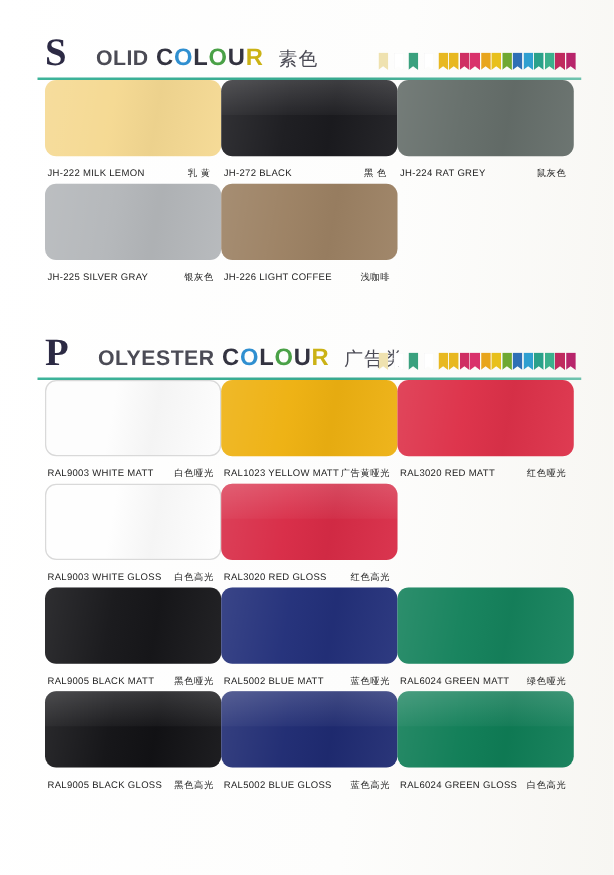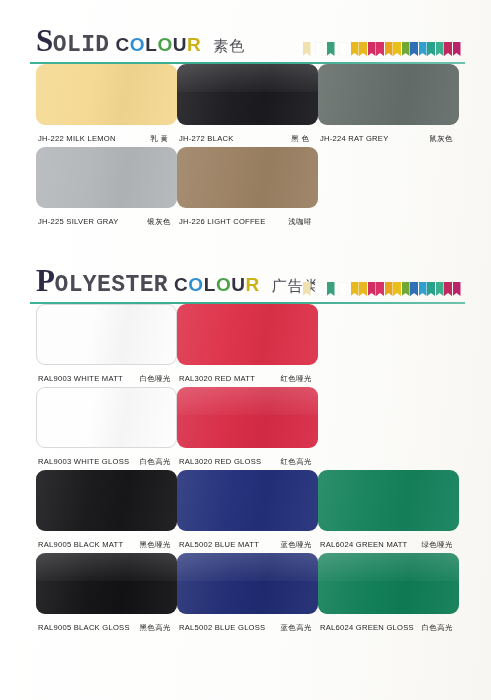--- a/index.html
+++ b/index.html
@@ -38,25 +38,26 @@
     line-height: 1;
   }
   .cap {
     font-family: "Liberation Serif", serif;
     font-size: 31px;
     font-weight: 700;
     color: #2c2a44;
     letter-spacing: -0.5px;
   }
   .word {
-    font-family: Liberation Mono, monospace;
-    font-size: 23px;
+    font-family: Liberation Sans, sans-serif;
+    font-size: 17px;
     font-weight: 700;
     color: #4b4b55;
     letter-spacing: 0.4px;
+    margin-left: 24px;
   }
   .colour {
     font-family: "Liberation Sans", sans-serif;
     font-size: 19px;
     font-weight: 700;
     letter-spacing: 0.6px;
   }
   .colour .l0 { color: #333340; }
   .colour .l1 { color: #2f8fd0; }
   .colour .l2 { color: #333340; }
@@ -276,20 +277,27 @@
     <div class="grid">
         <div class="row">
           <div class="cell">
             <div class="sw outline" style="background: rgb(253, 253, 253);"></div>
             <div class="lbl">
               <span class="code">RAL9003 WHITE MATT</span>
               <span class="cn">白色哑光</span>
             </div>
           </div>
           <div class="cell">
+            <div class="sw" style="background: rgb(238, 177, 17);"></div>
+            <div class="lbl">
+              <span class="code">RAL1023 YELLOW MATT</span>
+              <span class="cn">广告黄哑光</span>
+            </div>
+          </div>
+          <div class="cell">
             <div class="sw" style="background: rgb(221, 49, 73);"></div>
             <div class="lbl">
               <span class="code">RAL3020 RED MATT</span>
               <span class="cn">红色哑光</span>
             </div>
           </div>
         </div>
         <div class="row">
           <div class="cell">
             <div class="sw outline gloss" style="background: rgb(254, 254, 254);"></div>

